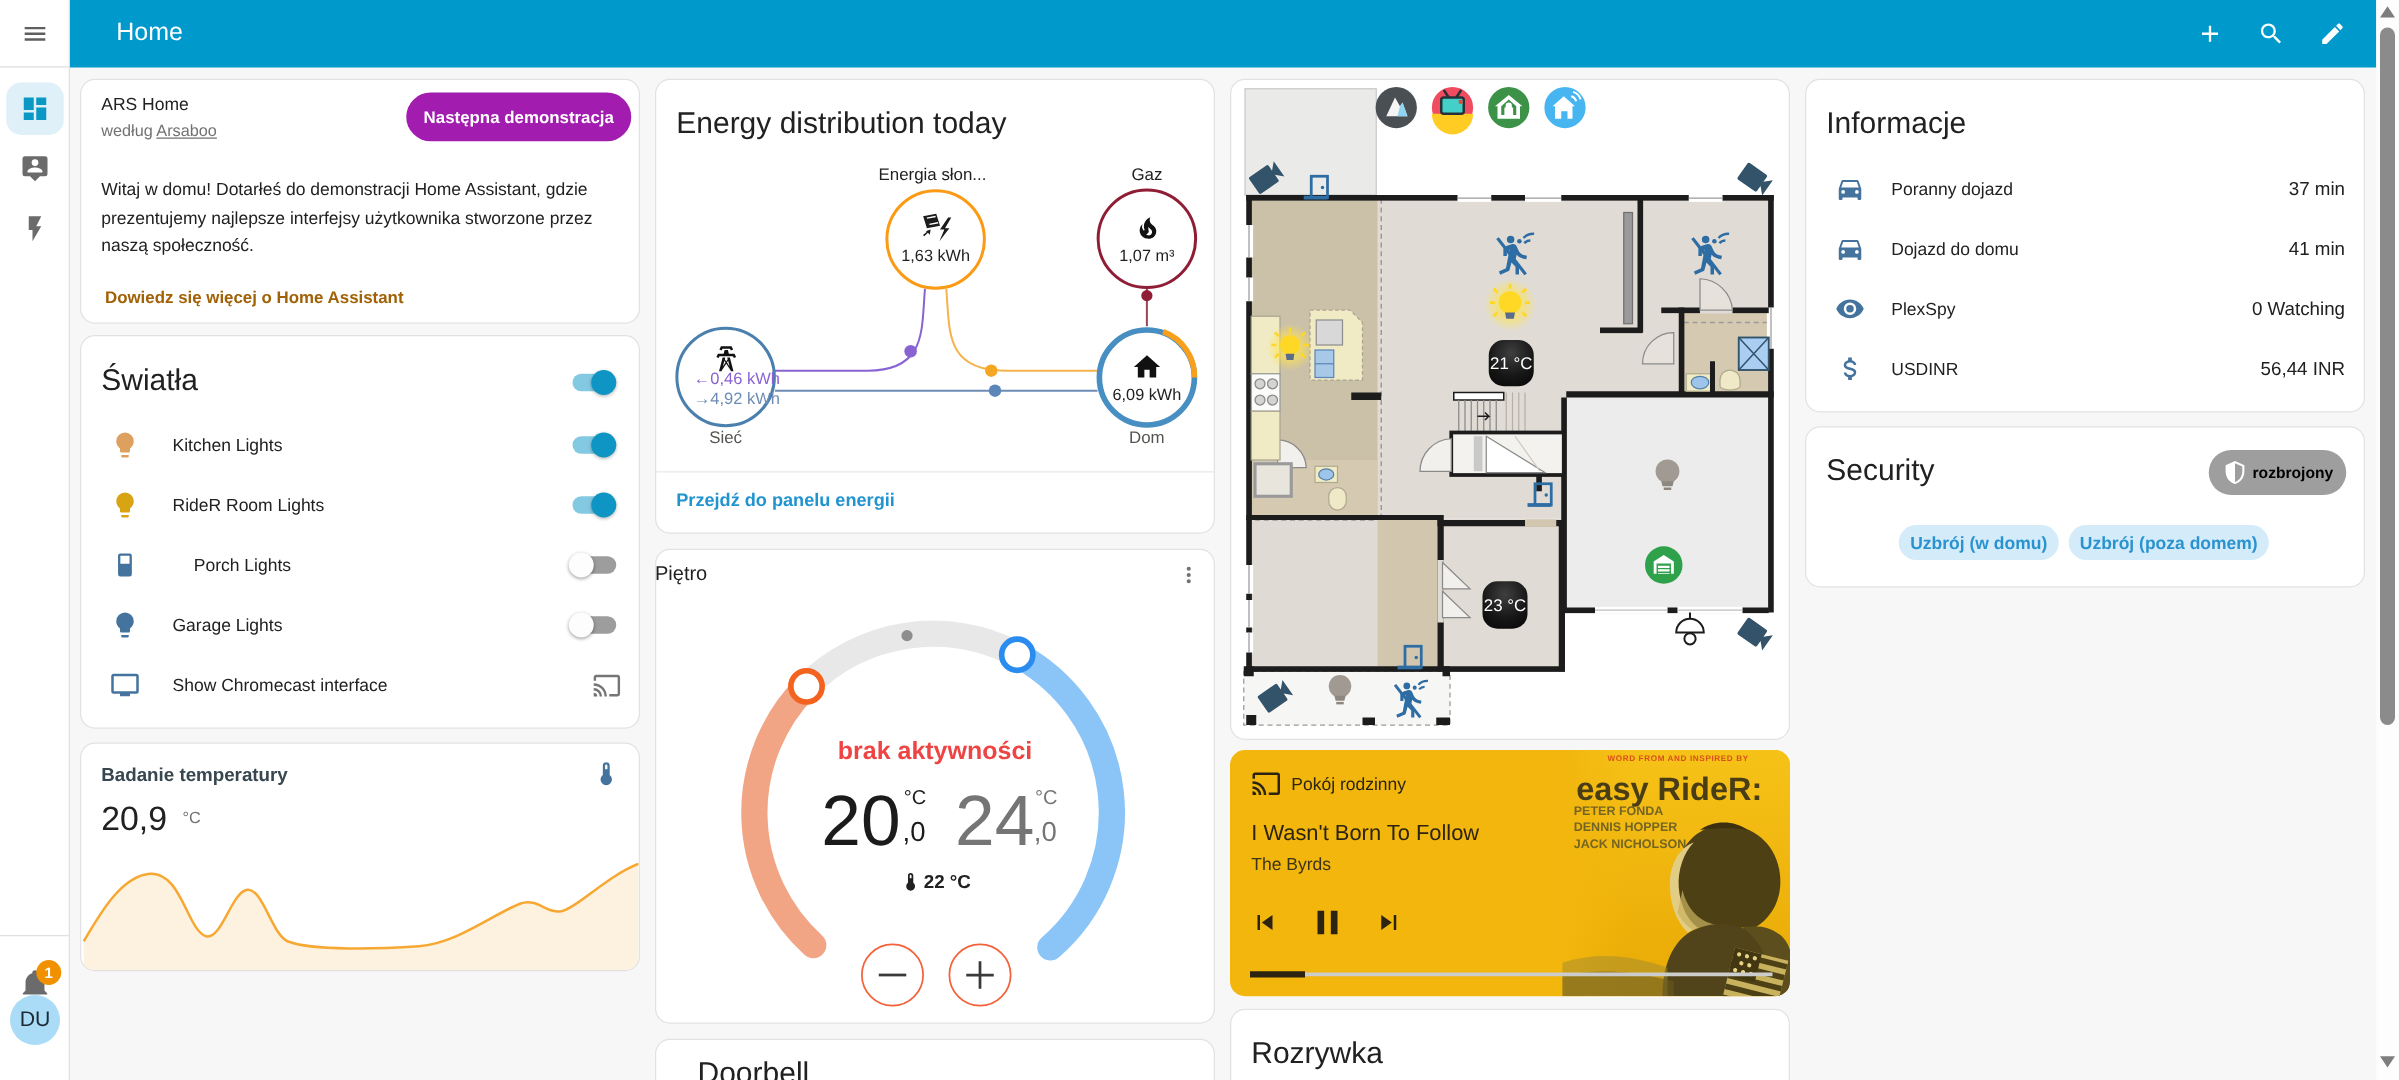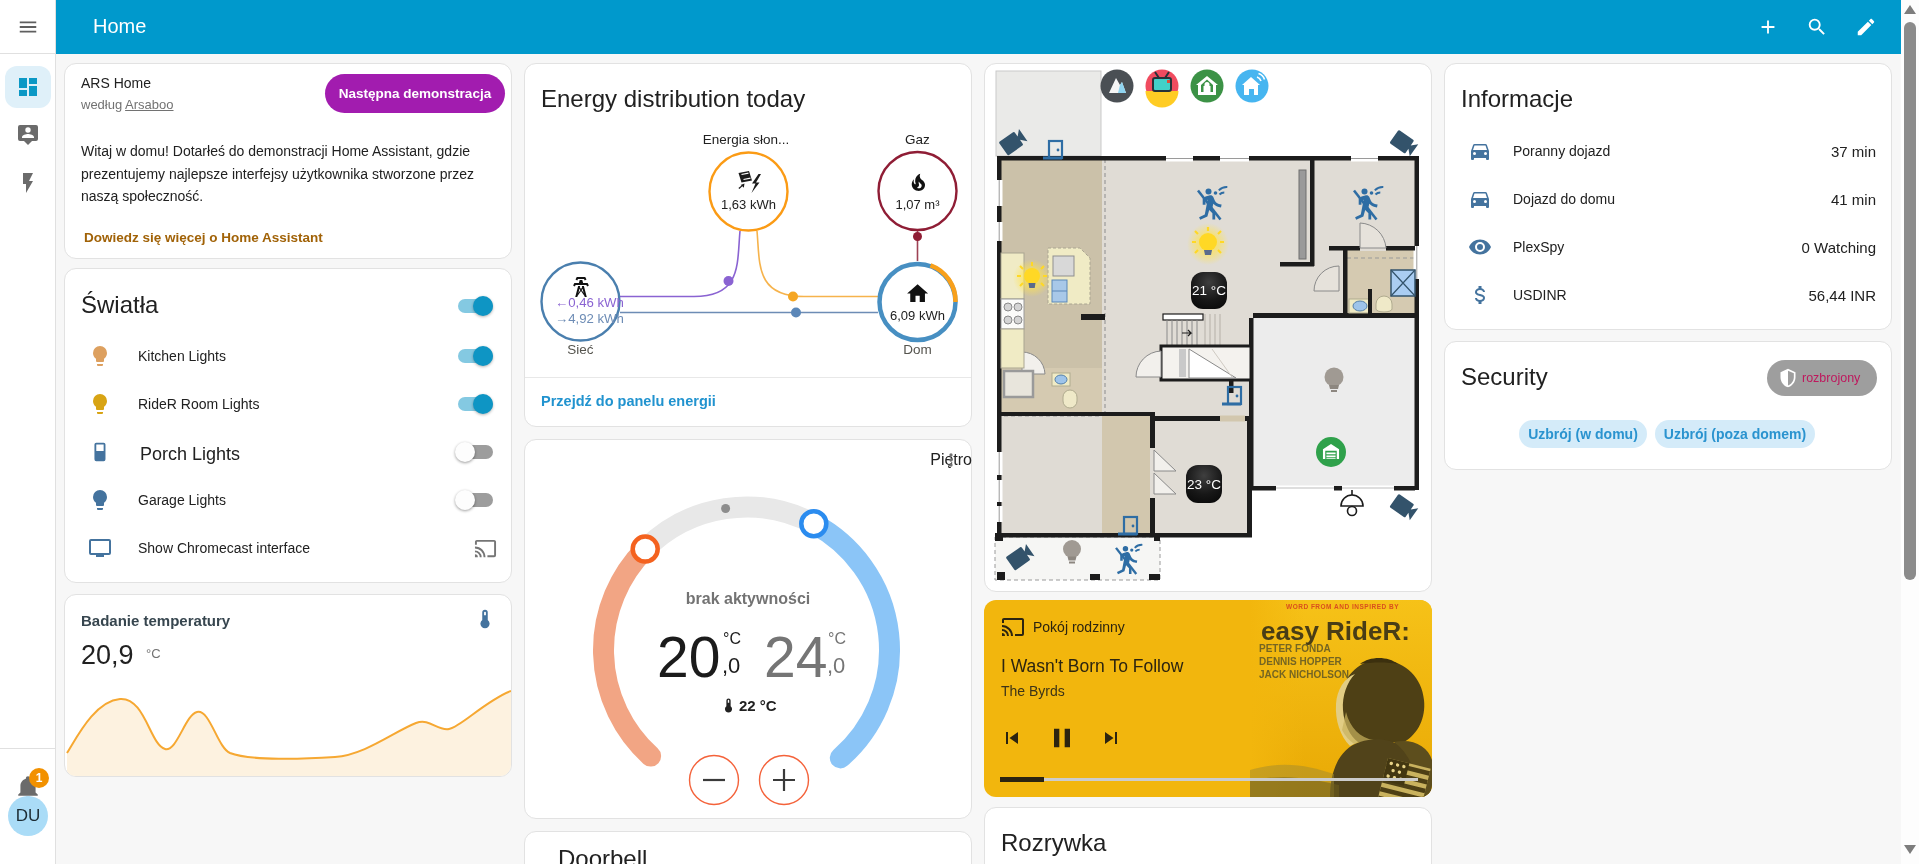--- a/index.html
+++ b/index.html
@@ -102,21 +102,21 @@
 
 <div class="abs" style="left:138px; top:396px; font-size:14px;">RideR Room Lights</div>
 
 <div class="abs" style="left:458px; top:397px; width:35px; height:14px; background:#84c9e2; border-radius:7px;"></div>
 <div class="abs" style="left:473px; top:394px; width:20px; height:20px; background:#0e95c4; border-radius:50%; box-shadow:0 1px 3px rgba(0,0,0,.3);"></div>
 
 <svg class="abs" style="left:88px; top:440px;" width="24" height="24" viewBox="0 0 24 24">
     <path fill="#44739e" d="M8,2A2,2 0 0,0 6,4V20A2,2 0 0,0 8,22H16A2,2 0 0,0 18,20V4A2,2 0 0,0 16,2H8M8,4H16V11H8V4Z" transform="scale(0.92) translate(1,1)"></path>
   </svg>
 
-<div class="abs" style="left:140px; top:444px; font-size:18px;">Porch Lights</div>
+<div class="abs" style="left:155px; top:444px; font-size:14px;">Porch Lights</div>
 
 <div class="abs" style="left:458px; top:445px; width:35px; height:14px; background:#9d9d9d; border-radius:7px;"></div>
 <div class="abs" style="left:455px; top:442px; width:20px; height:20px; background:#fdfdfd; border-radius:50%; box-shadow:0 1px 3px rgba(0,0,0,.4);"></div>
 
 <svg class="abs" style="left:88px; top:488px;" width="24" height="24" viewBox="0 0 24 24">
     <path fill="#44739e" d="M12,2A7,7 0 0,0 5,9C5,11.38 6.19,13.47 8,14.74V17A1,1 0 0,0 9,18H15A1,1 0 0,0 16,17V14.74C17.81,13.47 19,11.38 19,9A7,7 0 0,0 12,2M9,21A1,1 0 0,0 10,22H14A1,1 0 0,0 15,21V20H9V21Z"></path>
   </svg>
 
 <div class="abs" style="left:138px; top:492px; font-size:14px;">Garage Lights</div>
 
@@ -213,42 +213,42 @@
   <text x="56.5" y="291" font-size="13.5" text-anchor="middle" fill="#55544e">Sieć</text>
   <text x="393.5" y="291" font-size="13.5" text-anchor="middle" fill="#55544e">Dom</text>
 </svg>
 
 <div class="abs" style="left:525px; top:377px; width:446px; height:1px; background:#e8e8e8;"></div>
 
 <div class="abs" style="left:541px; top:393px; font-size:14.5px; font-weight:bold; color:#2193cf;">Przejdź do panelu energii</div>
 
 <div class="card" style="left:524px; top:439px; width:448px; height:380px;"></div>
 
-<div class="abs" style="left:524px; top:451px; width:448px; text-align:right; font-size:16px;">Piętro</div>
+<div class="abs" style="left:524px; top:451px; width:448px; text-align:left; font-size:16px;">Piętro</div>
 
 <svg class="abs" style="left:941px; top:450px;" width="20" height="20" viewBox="0 0 24 24">
     <path fill="#727272" d="M12,16A2,2 0 0,1 14,18A2,2 0 0,1 12,20A2,2 0 0,1 10,18A2,2 0 0,1 12,16M12,10A2,2 0 0,1 14,12A2,2 0 0,1 12,14A2,2 0 0,1 10,12A2,2 0 0,1 12,10M12,4A2,2 0 0,1 14,6A2,2 0 0,1 12,8A2,2 0 0,1 10,6A2,2 0 0,1 12,4Z"></path>
   </svg>
 
 <svg class="abs" style="left:524px; top:439px;" width="448" height="380" viewBox="0 0 448 380">
   <path d="M 126.6,317.1 A 143,143 0 0 1 121.2,110.1" fill="none" stroke="#f2a584" stroke-width="21" stroke-linecap="round"></path>
   <path d="M 121.2,110.1 A 143,143 0 0 1 289.8,84.8" fill="none" stroke="#e8e8e8" stroke-width="21" stroke-linecap="round"></path>
   <path d="M 289.8,84.8 A 143,143 0 0 1 316.3,318.9" fill="none" stroke="#8bc5f7" stroke-width="21" stroke-linecap="round"></path>
   <circle cx="201.6" cy="69.5" r="4.5" fill="#8d8d8d"></circle>
   <circle cx="121.2" cy="110.1" r="12.5" fill="#fff" stroke="#f4621f" stroke-width="4.5"></circle>
   <circle cx="289.8" cy="84.8" r="12.5" fill="#fff" stroke="#2b8cef" stroke-width="4.5"></circle>
 
   <circle cx="190" cy="341" r="24.5" fill="#fff" stroke="#f4623a" stroke-width="1.4"></circle>
   <path d="M 179,341 L 201,341" stroke="#3a3a3a" stroke-width="2.2"></path>
 
   <circle cx="260" cy="341" r="24.5" fill="#fff" stroke="#f4623a" stroke-width="1.4"></circle>
   <path d="M 249,341 L 271,341 M 260,330 L 260,352" stroke="#3a3a3a" stroke-width="2.2"></path>
 </svg>
 
-<div class="abs" style="left:524px; top:590px; width:448px; text-align:center; font-size:16px; font-weight:bold; color:#737373;">brak aktywności</div>
+<div class="abs" style="left:524px; top:590px; width:448px; text-align:center; font-size:20px; font-weight:bold; color:#ef4444;">brak aktywności</div>
 
 <div class="abs" style="left:657px; top:629px; font-size:57px; line-height:1; color:#1b1b1b;">20</div>
 <div class="abs" style="left:723px; top:630px; font-size:16px; color:#1b1b1b;">°C</div>
 <div class="abs" style="left:722px; top:653px; font-size:22px; color:#1b1b1b;">,0</div>
 
 <div class="abs" style="left:764px; top:629px; font-size:57px; line-height:1; color:#757575;">24</div>
 <div class="abs" style="left:828px; top:630px; font-size:16px; color:#757575;">°C</div>
 <div class="abs" style="left:827px; top:653px; font-size:22px; color:#757575;">,0</div>
 
 <svg class="abs" style="left:720px; top:697px;" width="17" height="17" viewBox="0 0 24 24">
@@ -681,17 +681,17 @@
 
 <div class="card" style="left:1444px; top:341px; width:448px; height:129px;"></div>
 
 <div class="abs ttl" style="left:1461px; top:363px;">Security</div>
 
 <div class="abs" style="left:1767px; top:360px; width:110px; height:36px; background:#9e9e9e; border-radius:18px;"></div>
 <svg class="abs" style="left:1778px; top:368px;" width="20" height="20" viewBox="0 0 24 24">
     <path fill="#fff" d="M21,11C21,16.55 17.16,21.74 12,23C6.84,21.74 3,16.55 3,11V5L12,1L21,5V11M12,21C15.75,20 19,15.54 19,11.22V6.3L12,3.18V21Z"></path>
   </svg>
 
-<div class="abs" style="left:1802px; top:371px; font-size:12.5px; font-weight:normal; color:#be185d;">rozbrojony</div>
+<div class="abs" style="left:1802px; top:371px; font-size:12.5px; font-weight:bold; color:#000000;">rozbrojony</div>
 
 <div class="abs" style="left:1519px; top:420px; width:128px; height:28px; background:#d4ebf9; border-radius:14px; color:#2a93cf; font-size:14px; font-weight:bold; text-align:center; line-height:28px; white-space:nowrap;">Uzbrój (w domu)</div>
 
 <div class="abs" style="left:1655px; top:420px; width:160px; height:28px; background:#d4ebf9; border-radius:14px; color:#2a93cf; font-size:14px; font-weight:bold; text-align:center; line-height:28px; white-space:nowrap;">Uzbrój (poza domem)</div>
 
 </body></html>

